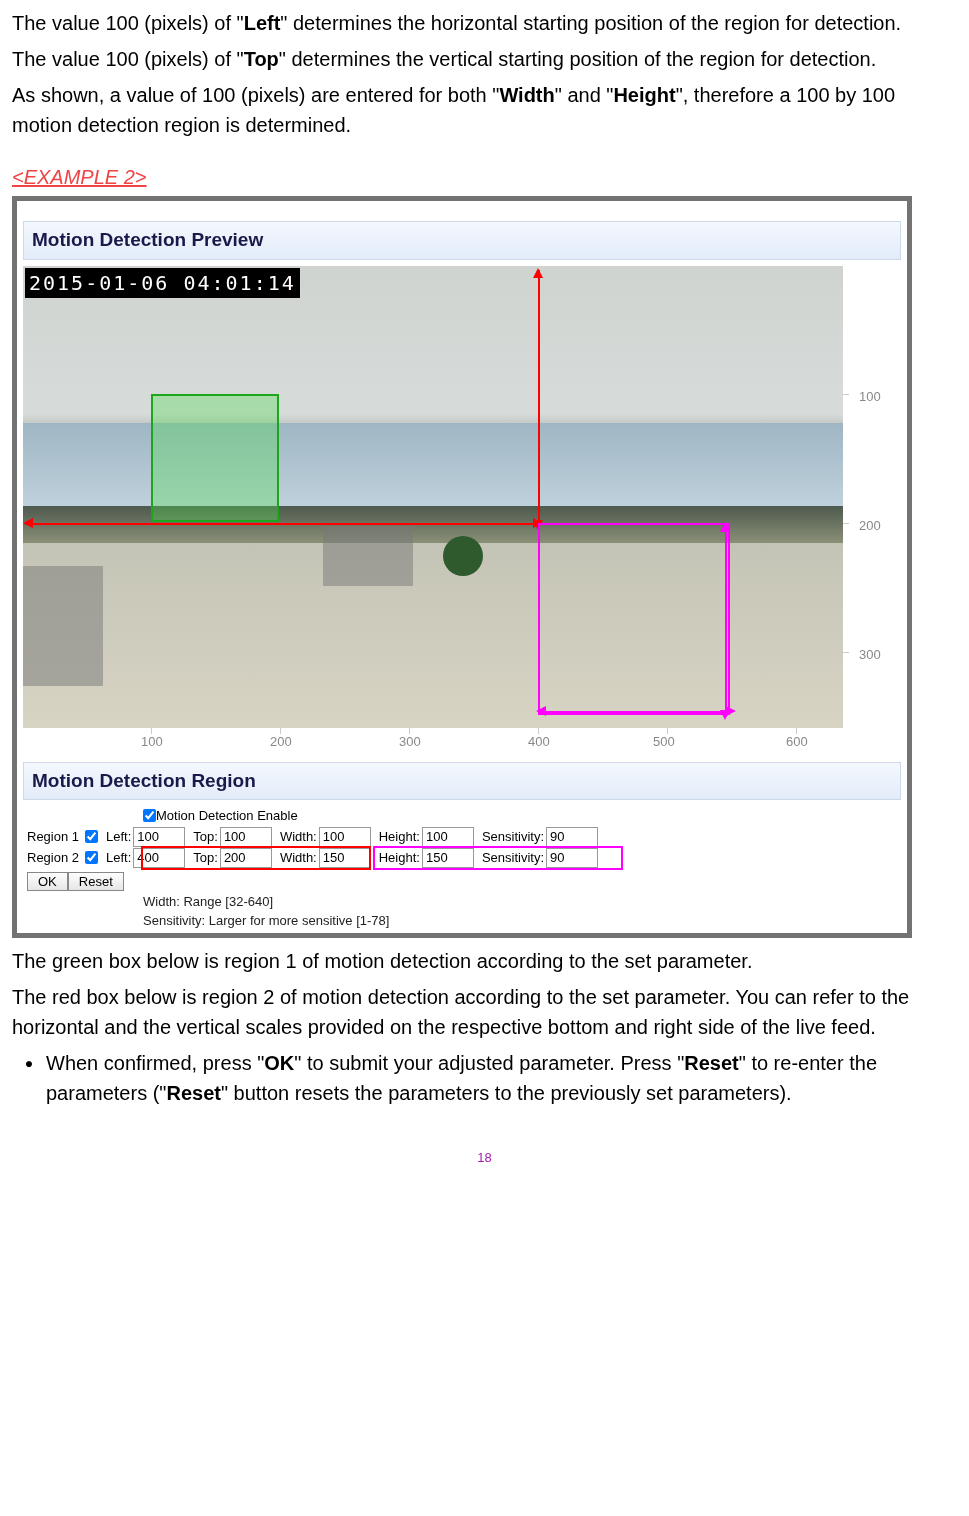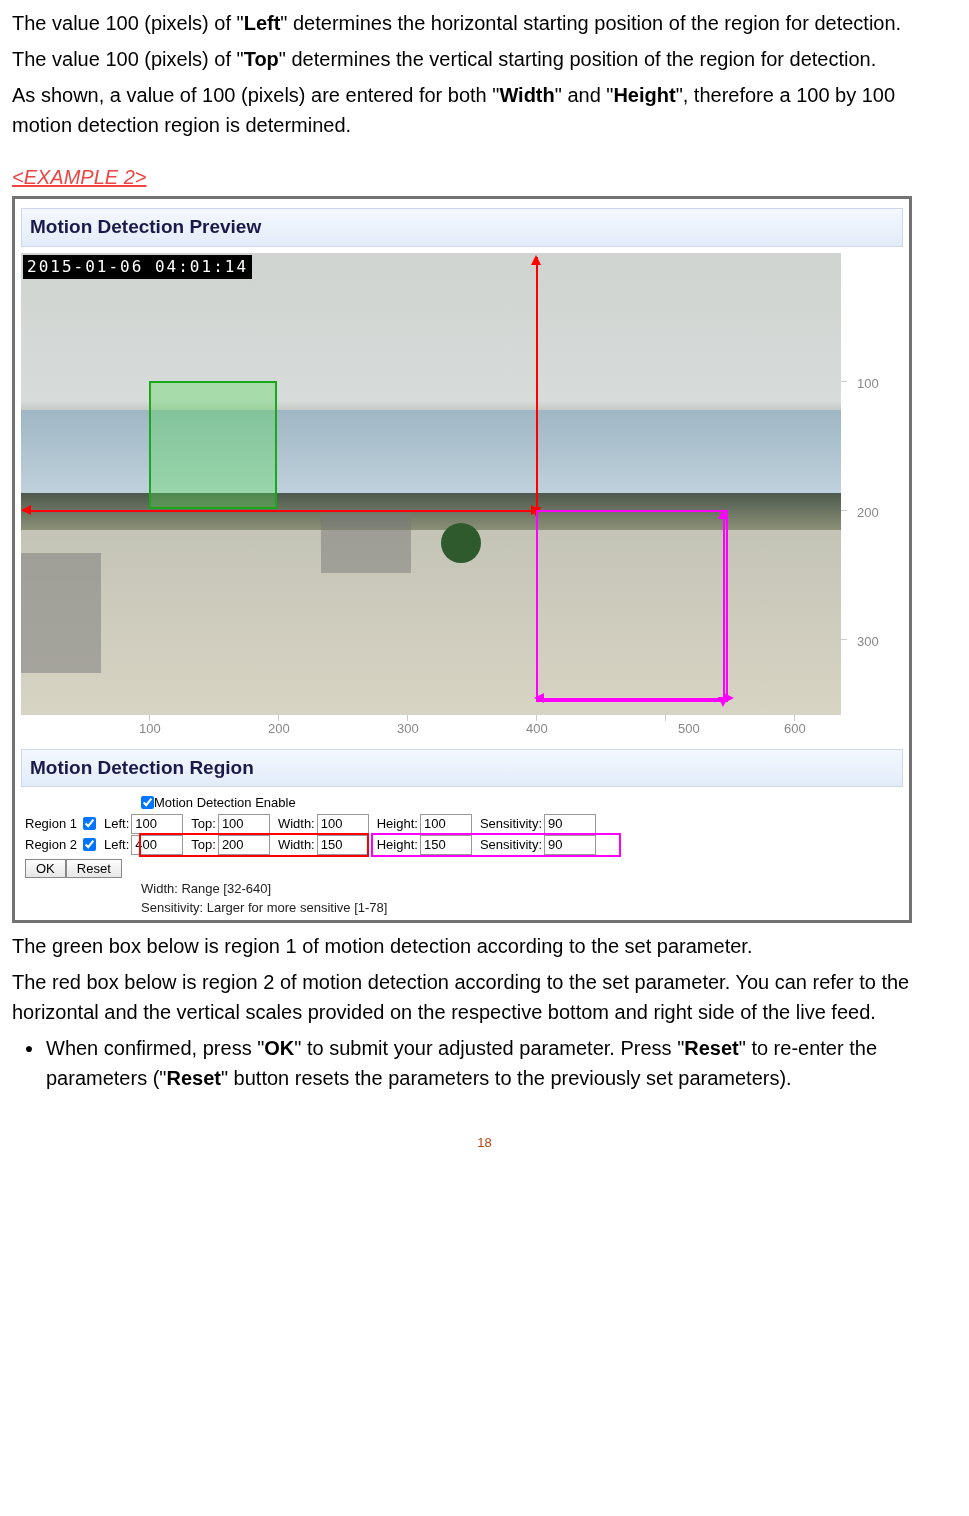--- a/index.html
+++ b/index.html
@@ -16,22 +16,22 @@
   .bold { font-weight: bold; }
   .example-heading {
     font-style: italic;
     text-decoration: underline;
     color: #ef4444;
     margin-top: 22px;
     margin-bottom: 4px;
     font-size: 20px;
   }
   .panel-outer {
-    border: 3px solid #737373;
-    padding: 9px 6px 2px 6px;
+    border: 5px solid #737373;
+    padding: 20px 6px 2px 6px;
     font-size: 14px;
     font-family: Arial, sans-serif;
     width: 900px;
   }
   .panel-header {
     background: linear-gradient(#f4f8fe, #e2ecf9);
     border: 1px solid #cdd9ea;
     padding: 4px 8px;
     font-size: 19px;
     font-weight: bold;
@@ -54,21 +54,21 @@
       #4e5a4e 52%, #8b9077 60%,
       #c4c4b6 60%, #d8d4c4 100%);
     overflow: hidden;
   }
   .timestamp {
     position: absolute;
     left: 2px; top: 2px;
     background: #000;
     color: #fff;
     font-family: monospace;
-    font-size: 16px;
+    font-size: 20px;
     letter-spacing: 2px;
     padding: 0 4px;
   }
   .green-region {
     position: absolute;
     border: 2px solid #1aa81a;
     background: rgba(80,220,80,0.35);
   }
   .arrow-h, .arrow-v { position: absolute; }
   .arrow-h { height: 2px; }
@@ -120,21 +120,21 @@
     cursor: pointer;
   }
   .hint { font-size: 13px; padding-left: 120px; color:#222; }
   .hl-red { position:absolute; border:2px solid #ff0000; pointer-events:none; }
   .hl-mag { position:absolute; border:2px solid #ff00ff; pointer-events:none; }
   .region-form-wrap { position: relative; }
   .after-text { margin-top: 8px; }
   .bullet-row { display:flex; margin-top:6px; }
   .bullet { width: 34px; text-align:center; font-size:14px; padding-top:5px; }
   .bullet-body { flex:1; }
-  .page-num { text-align:center; font-size:13px; margin-top:40px; color:#c2410c; }
+  .page-num { text-align:center; font-size:13px; margin-top:40px; color:#a21caf; }
   .building { position:absolute; background: rgba(120,120,120,0.5); }
 </style>
 </head>
 <body>
 
 <p class="para">
   <span>The value 100 (pixels) of "</span><span class="bold">Left</span><span>" determines the horizontal starting position of the region for detection.</span>
 </p>
 <p class="para">
   <span>The value 100 (pixels) of "</span><span class="bold">Top</span><span>" determines the vertical starting position of the region for detection.</span>
@@ -180,21 +180,21 @@
 
     <div class="tick-line-x" style="left:128px; top:462px;"></div>
     <div class="x-scale" style="left:118px; top:466px;">100</div>
     <div class="tick-line-x" style="left:257px; top:462px;"></div>
     <div class="x-scale" style="left:247px; top:466px;">200</div>
     <div class="tick-line-x" style="left:386px; top:462px;"></div>
     <div class="x-scale" style="left:376px; top:466px;">300</div>
     <div class="tick-line-x" style="left:515px; top:462px;"></div>
     <div class="x-scale" style="left:505px; top:466px;">400</div>
     <div class="tick-line-x" style="left:644px; top:462px;"></div>
-    <div class="x-scale" style="left:657px; top:466px;">500</div>
+    <div class="x-scale" style="left:630px; top:466px;">500</div>
     <div class="tick-line-x" style="left:773px; top:462px;"></div>
     <div class="x-scale" style="left:763px; top:466px;">600</div>
 
     <div class="tick-line-y" style="left:820px; top:128px;"></div>
     <div class="y-scale" style="left:836px; top:121px;">100</div>
     <div class="tick-line-y" style="left:820px; top:257px;"></div>
     <div class="y-scale" style="left:836px; top:250px;">200</div>
     <div class="tick-line-y" style="left:820px; top:386px;"></div>
     <div class="y-scale" style="left:836px; top:379px;">300</div>
   </div>

